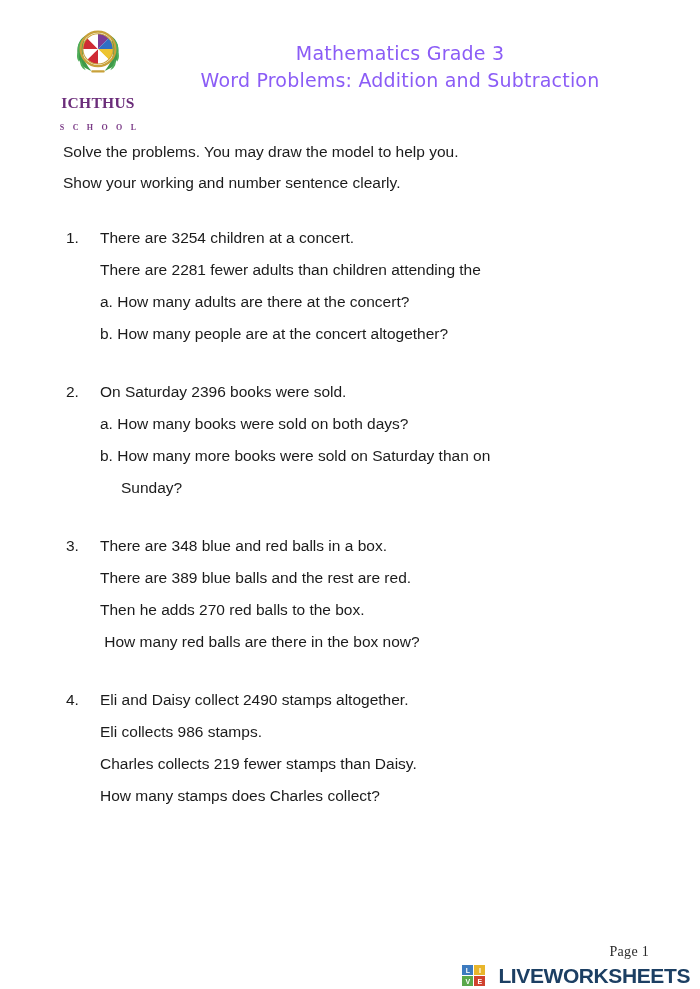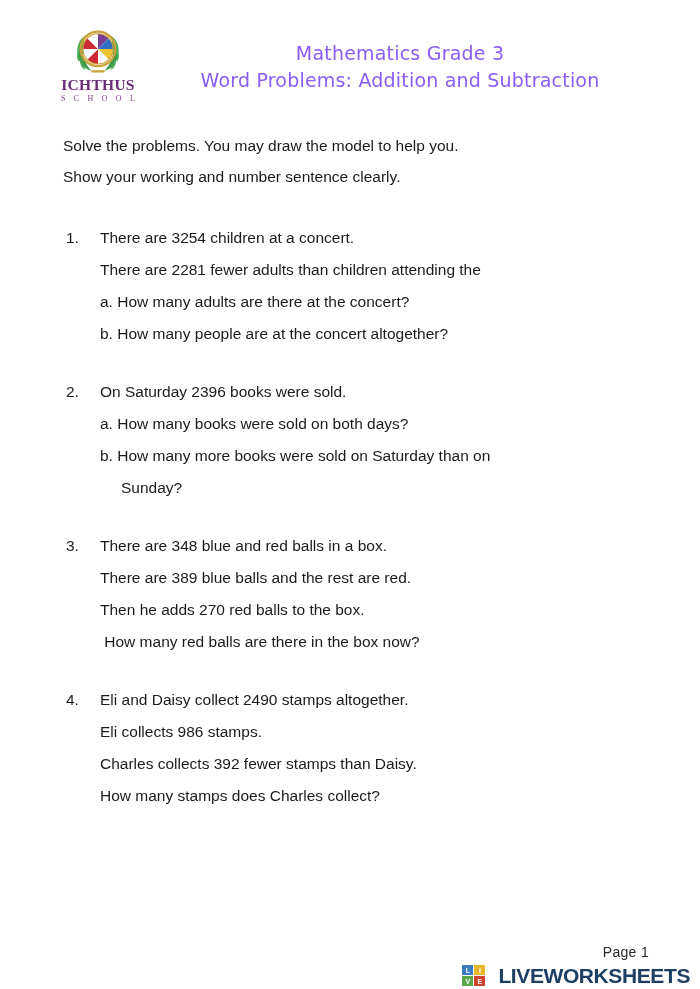--- a/index.html
+++ b/index.html
@@ -39,29 +39,29 @@
     display: block;
   }
 
   .logo-name {
     font-family: "Liberation Serif", serif;
     font-weight: bold;
     font-size: 15.5px;
     letter-spacing: 0.3px;
     color: #6b2d7a;
     line-height: 1.05;
-    margin-top: 1px;
+    margin-top: 19px;
   }
   .logo-sub {
     font-family: "Liberation Serif", serif;
-    font-weight: normal;
+    font-weight: bold;
     font-size: 8px;
     letter-spacing: 3.2px;
     color: #7a3a86;
-    margin-top: 1px;
+    margin-top: 12px;
     padding-left: 3px;
   }
 
   .title-block {
     position: absolute;
     left: 150px;
     top: 40px;
     width: 500px;
     text-align: center;
   }
@@ -72,21 +72,21 @@
     color: #8b5cf6;
     letter-spacing: 0.2px;
     line-height: 1.42;
     white-space: nowrap;
   }
 
   
   .instructions {
     position: absolute;
     left: 63px;
-    top: 130px;
+    top: 136px;
     width: 580px;
   }
   .instr-line {
     font-size: 15.5px;
     line-height: 31px;
     color: #1b1b1b;
   }
 
   
   .problems {
@@ -123,21 +123,21 @@
     position: absolute;
     left: 0;
     bottom: 0;
     width: 700px;
     height: 60px;
   }
   .page-label {
     position: absolute;
     right: 51px;
     bottom: 29px;
-    font-family: Liberation Sans, sans-serif;
+    font-family: Liberation Serif, serif;
     font-size: 14px;
     color: #2b2b2b;
     letter-spacing: 0.3px;
   }
   .lw-logo {
     position: absolute;
     right: 10px;
     bottom: 3px;
     display: flex;
     align-items: center;
@@ -240,21 +240,21 @@
       <div class="problem-number">3.</div>
       <div class="p-line">There are 348 blue and red balls in a box.</div>
       <div class="p-line">There are 389 blue balls and the rest are red.</div>
       <div class="p-line">Then he adds 270 red balls to the box.</div>
       <div class="p-line"> How many red balls are there in the box now?</div>
     </div>
     <div class="problem">
       <div class="problem-number">4.</div>
       <div class="p-line">Eli and Daisy collect 2490 stamps altogether.</div>
       <div class="p-line">Eli collects 986 stamps.</div>
-      <div class="p-line">Charles collects 392 fewer stamps than Daisy.</div>
+      <div class="p-line">Charles collects 219 fewer stamps than Daisy.</div>
       <div class="p-line">How many stamps does Charles collect?</div>
     </div>
   </div>
 
 <div class="footer">
   <div class="page-label">Page 1</div>
   <div class="lw-logo">
     <div class="lw-tiles" id="lw-tiles">
         <div class="lw-tile t1">L</div>
         <div class="lw-tile t2">I</div>

